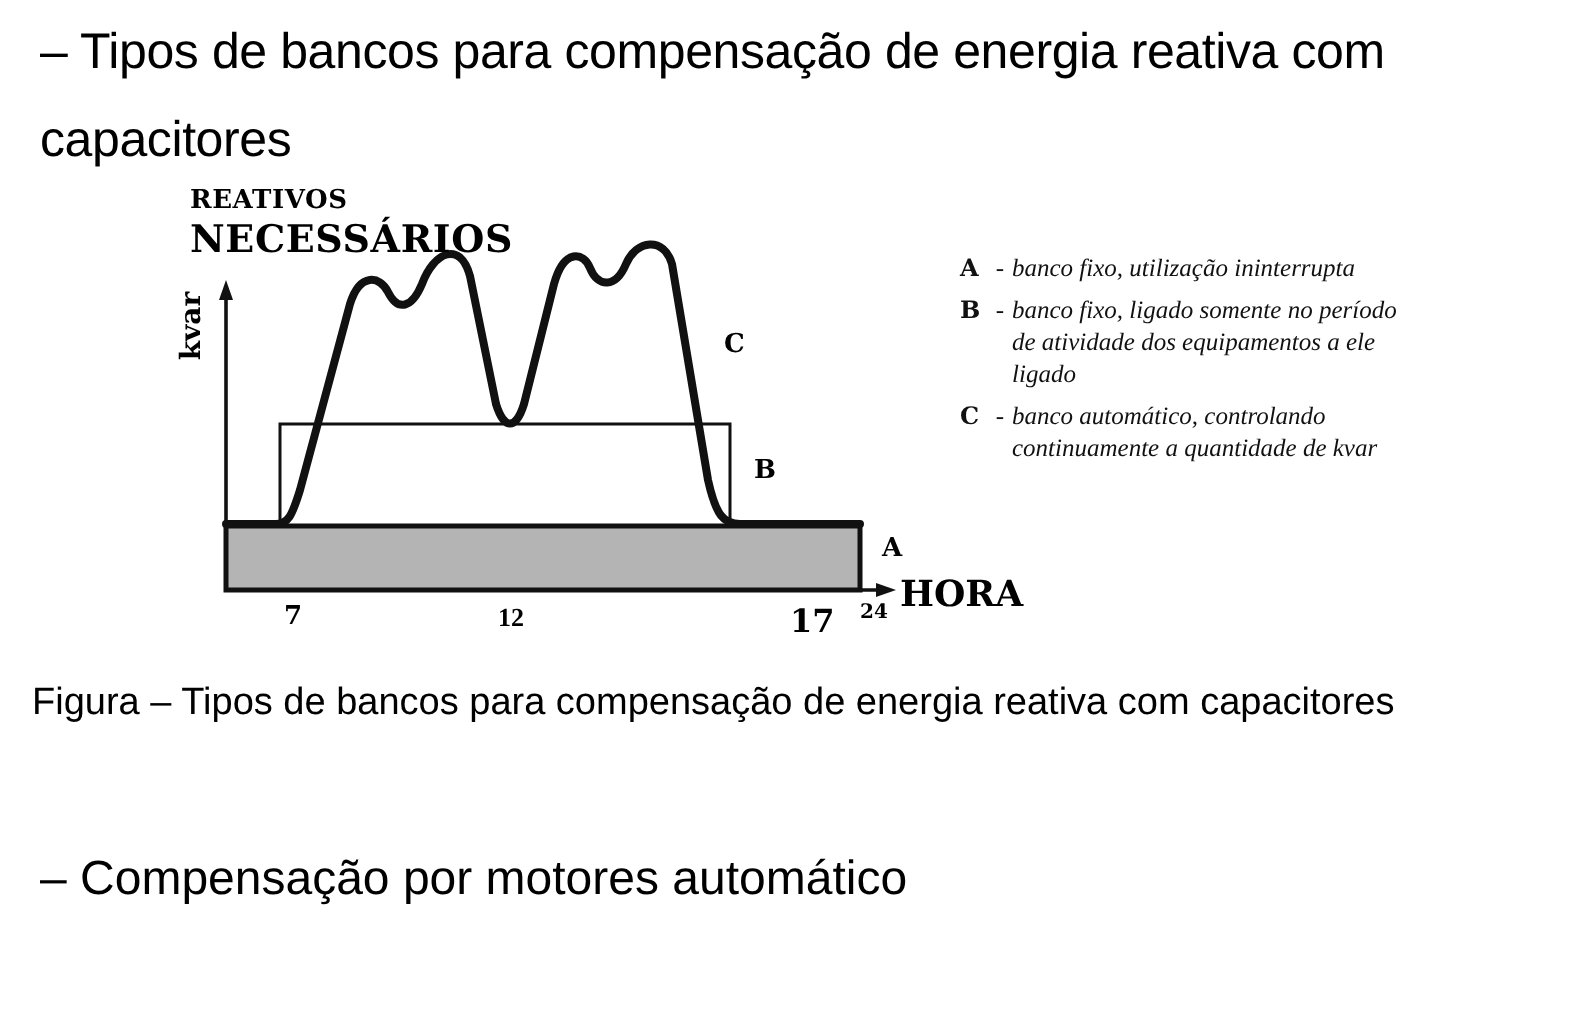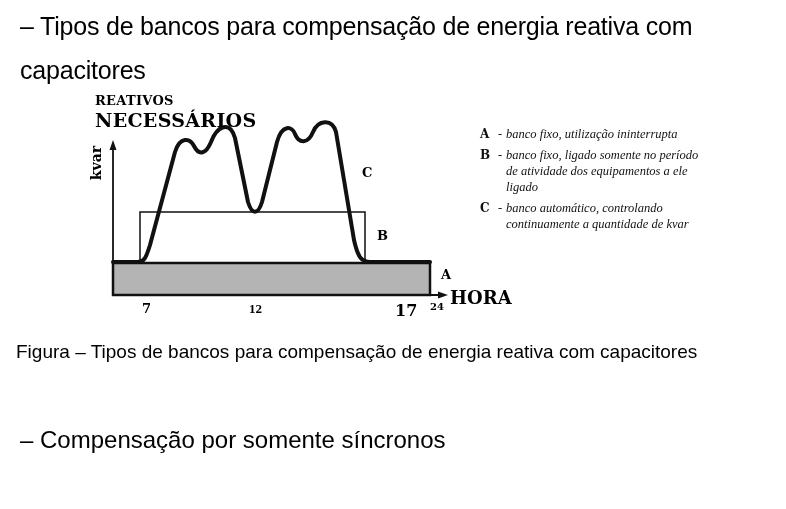--- a/index.html
+++ b/index.html
@@ -74,14 +74,14 @@
   <div class="legend-item">
     <span class="legend-key">C</span>
     <span class="legend-dash">-</span>
     <span class="legend-text">banco automático, controlando continuamente a quantidade de kvar</span>
   </div>
 </div>
 
 <div class="caption">Figura – Tipos de bancos para compensação de energia reativa com capacitores</div>
 
 <div class="bullets">
-  <div class="bullet">– Compensação por somente síncronos</div>
+  <div class="bullet">– Compensação por motores automático</div>
 </div>
 
 </body></html>

